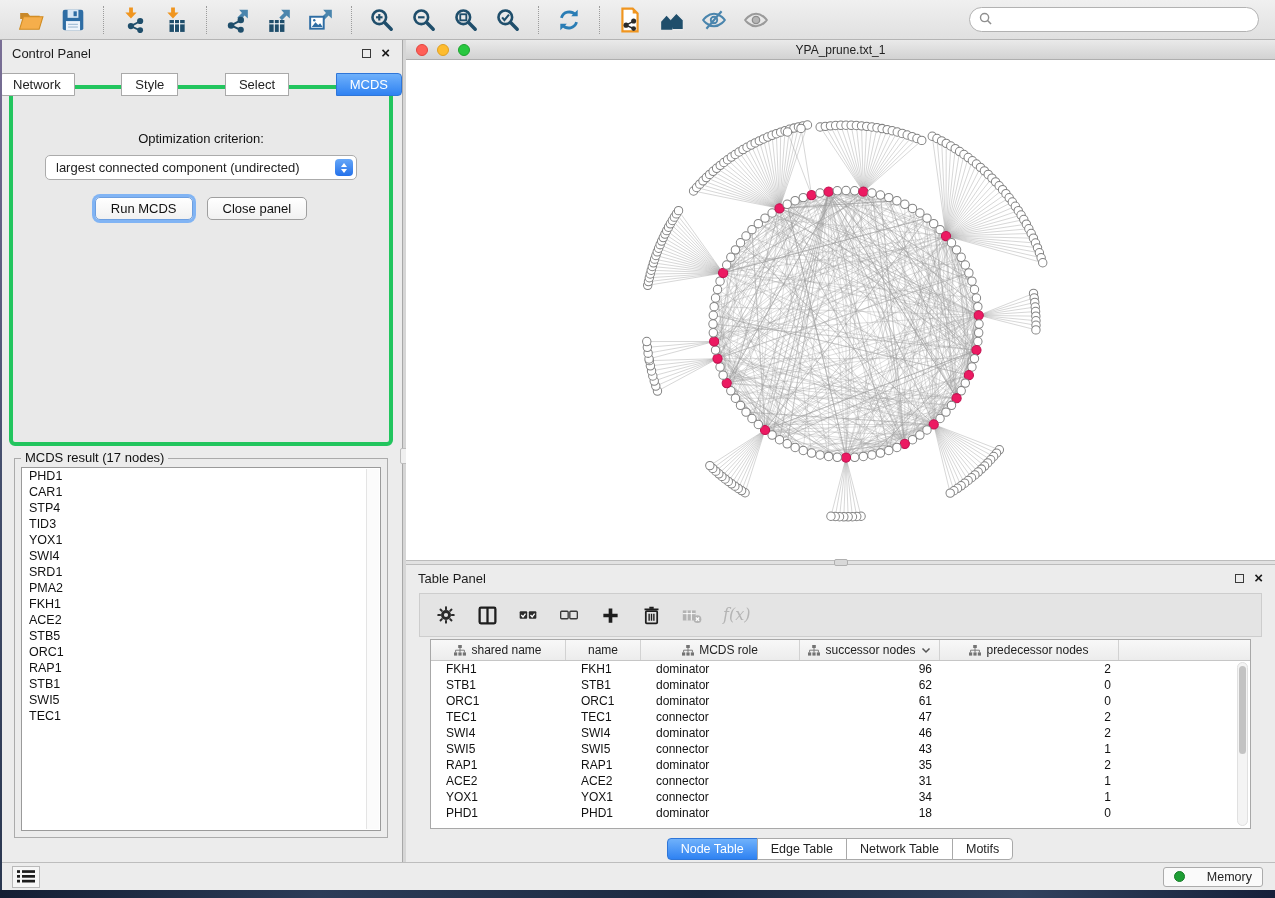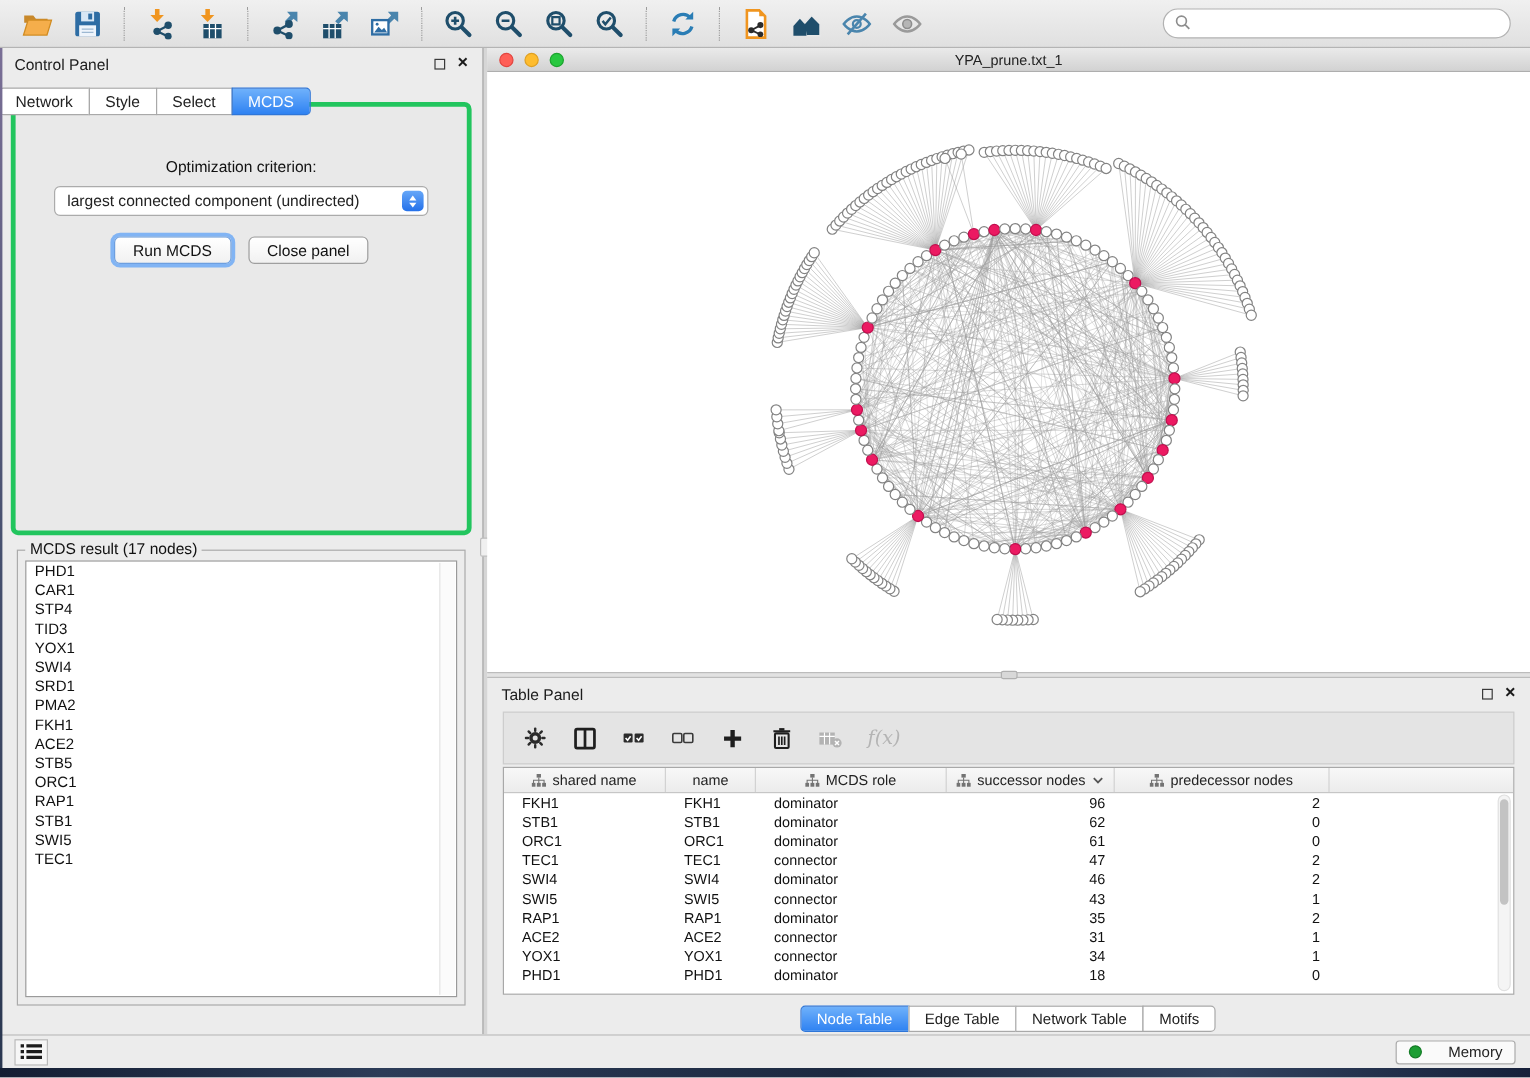--- a/index.html
+++ b/index.html
@@ -19,21 +19,21 @@
   .app-body{position:absolute;top:40px;left:0;right:0;bottom:36px;display:flex}
   .edge-strip{position:absolute;left:0;top:40px;bottom:8px;width:2px;background:linear-gradient(#7a6f96,#46506e,#2a3750);z-index:40}
 
   
   .control-panel{width:402px;background:#ececec;display:flex;flex-direction:column;position:relative}
   .panel-titlebar{height:26px;display:flex;align-items:center;padding:0 12px;font-size:13px;color:#1c1c1c;flex:none}
   .win-controls{margin-left:auto;display:flex;gap:10px;align-items:center}
   .float-box{width:9px;height:9px;border:1.6px solid #3a3a3a;display:inline-block}
   .close-x{font-weight:bold;font-size:15px;line-height:10px;color:#1a1a1a}
 
-  .cp-tabs{display:flex;justify-content:flex-start;position:relative;z-index:2;margin-top:7px}
+  .cp-tabs{display:flex;justify-content:space-between;position:relative;z-index:2;margin-top:7px}
   .cp-tab{padding:3px 13px;font-size:13px;background:#fff;border:1px solid #a9a9a9;margin-left:-1px;color:#222;cursor:default}
   .cp-tab:first-child{border-radius:4px 0 0 4px}
   .cp-tab:last-child{border-radius:0 4px 4px 0}
   .cp-tab.active{background:linear-gradient(#6fb1fb,#2f82f2);border-color:#2f76d8;color:#fff}
 
   .cp-content{margin:-11px 9px 0;height:361px;border:4px solid #22c55e;border-radius:6px;background:#e9e9e9;
     padding-top:42px;display:flex;flex-direction:column;align-items:center;flex:none}
   .opt-label{font-size:13px;color:#111}
   .opt-select{margin-top:9px;width:312px;height:25px;background:#fff;border:1px solid #ababab;border-radius:5px;
     position:relative;display:flex;align-items:center;padding:0 26px 0 10px;font-size:13px}
@@ -69,21 +69,21 @@
   .tl.yellow{background:#febc2e;border:1px solid #dfa023}
   .tl.green{background:#28c840;border:1px solid #1da32f}
   .net-canvas{flex:1;background:#fff;position:relative}
   .net-canvas svg{position:absolute;inset:0}
 
   
   .table-panel{flex:1;background:#ececec;display:flex;flex-direction:column;min-height:0}
   .tp-toolbar{height:44px;margin:2px 13px 0;background:#e4e4e4;border:1px solid #cdcdcd;display:flex;align-items:center;
     gap:17px;padding:0 14px;flex:none}
   .tp-btn{display:flex;align-items:center;justify-content:center;min-width:24px;height:28px}
-  .tp-table{margin:2px 13px 0;height:190px;background:#fff;border:1px solid #a8a8a8;position:relative;overflow:hidden;flex:none}
+  .tp-table{margin:2px 24px 0;height:190px;background:#fff;border:1px solid #a8a8a8;position:relative;overflow:hidden;flex:none}
   .thead{display:flex;height:21px;background:linear-gradient(#f8f8f8,#ececec);border-bottom:1px solid #c6c6c6}
   .th{display:flex;align-items:center;justify-content:center;gap:5px;border-right:1px solid #d2d2d2;font-size:12px;color:#222;overflow:hidden}
   .trow{display:flex;height:16px;align-items:center}
   .td{font-size:12px;color:#111;overflow:hidden;white-space:nowrap}
   .td.text{padding-left:15px;text-align:left}
   .td.num{padding-right:8px;text-align:right}
   .tbl-scroll{position:absolute;top:22px;bottom:2px;right:2px;width:11px;background:#f4f4f4;border:1px solid #e0e0e0;border-radius:6px}
   .tbl-thumb{position:absolute;top:3px;left:1px;width:7px;height:88px;background:#c3c3c3;border-radius:4px}
   .tp-tabs{display:flex;justify-content:center;margin-top:9px}
   .tp-tab{padding:3px 13px;font-size:12.5px;background:#fff;border:1px solid #a9a9a9;margin-left:-1px}

